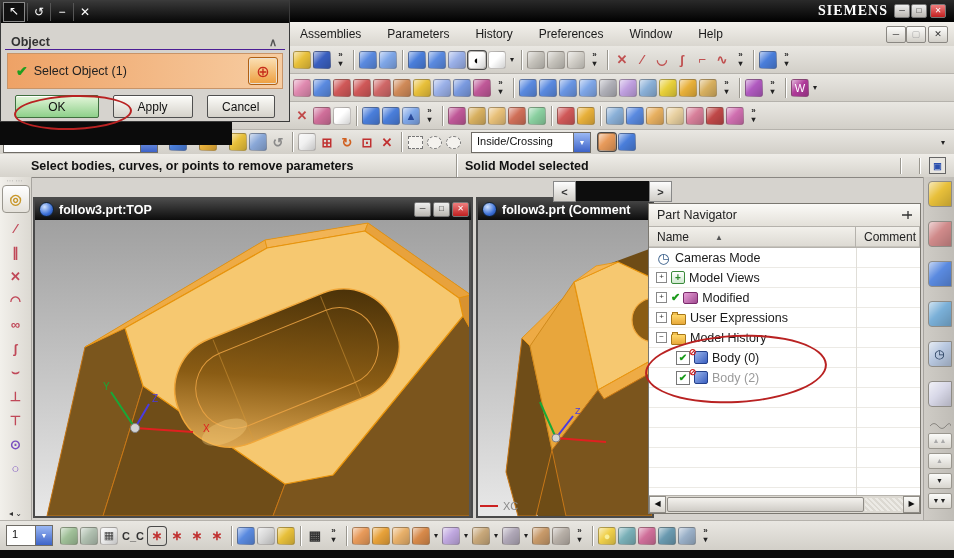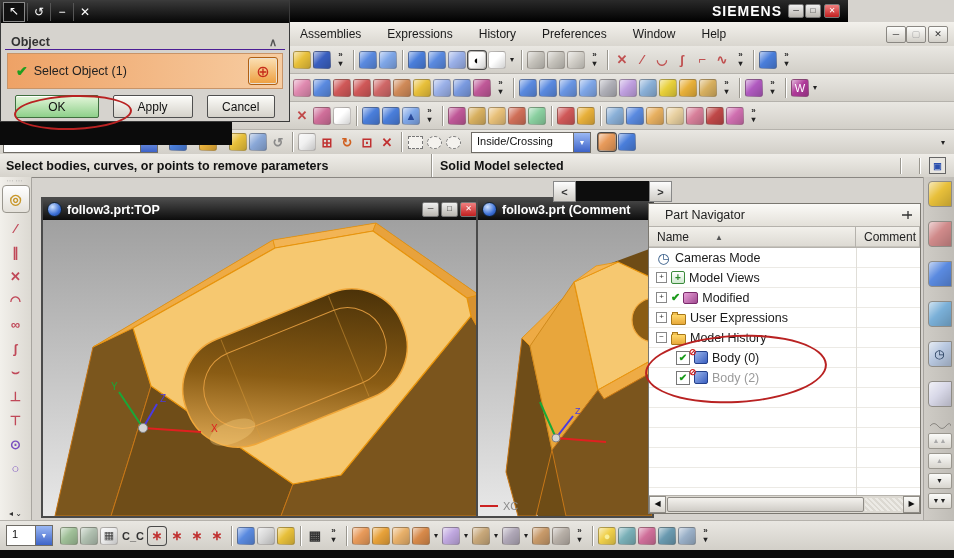--- a/index.html
+++ b/index.html
@@ -1,21 +1,21 @@
 <!DOCTYPE html>
 <html><head>
 <meta charset="utf-8">
 <style>
   html,body{margin:0;padding:0;background:#222;}
   #app{position:relative;width:954px;height:558px;overflow:hidden;background:#d6d3ce;
        font-family:"Liberation Sans",sans-serif;font-size:12px;color:#111;}
   .abs{position:absolute;}
 
   
-  #titlebar{left:0;top:0;width:848px;height:22px;background:linear-gradient(#2a2a2a,#000);}
+  #titlebar{left:0;top:0;width:954px;height:22px;background:linear-gradient(#2a2a2a,#000);font-family:Liberation Serif, serif;}
   #brand{right:66px;top:3px;color:#fff;font-weight:bold;font-size:14px;letter-spacing:1px;}
   .tbtn{width:14px;height:12px;top:4px;background:linear-gradient(#efefef,#b9b6b0);
         border:1px solid #777;font-size:8px;line-height:11px;text-align:center;color:#222;border-radius:2px;}
   .tbtn.close{background:linear-gradient(#f08080,#c22020);color:#fff;}
   #menubar{left:0;top:22px;width:954px;height:24px;background:linear-gradient(#f3f1ec,#d9d6cf);
            border-bottom:1px solid #a8a5a0;display:flex;align-items:center;}
   #menuitems{position:absolute;left:298px;display:flex;gap:22px;}
   .mitem{font-size:12px;color:#1a1a1a;padding:2px 2px;}
   .wbtn{width:18px;height:15px;top:26px;background:linear-gradient(#fdfdfb,#d2cfc8);border:1px solid #8a8782;
         border-radius:2px;font-size:9px;line-height:14px;text-align:center;color:#333;}
@@ -42,21 +42,21 @@
   #filterrow{left:0;top:130px;width:954px;height:24px;background:linear-gradient(#e9e7e2,#d2cfc8);
              border-bottom:1px solid #b5b2ac;display:flex;align-items:center;}
   .combo{display:inline-flex;height:19px;border:1px solid #6f6c66;background:#fff;align-items:stretch;flex:none;}
   .combo .cval{padding:2px 5px;font-size:11px;white-space:nowrap;color:#111;}
   .combo .cbtn{width:16px;background:linear-gradient(#9ab8f4,#3d63c8);border-left:1px solid #6f6c66;
                display:flex;align-items:center;justify-content:center;}
   .combo .cbtn::after{content:'▼';font-size:7px;color:#fff;}
   #statusbar{left:0;top:154px;width:954px;height:23px;background:linear-gradient(#efede8,#d6d3cc);
              border-bottom:1px solid #8a8782;display:flex;align-items:center;font-weight:bold;font-size:12.5px;}
   #prompt{padding-left:6px;width:432px;border-right:1px solid #9a978f;box-shadow:1px 0 0 #fff;height:100%;
-          display:flex;align-items:center;box-sizing:border-box;}
+          display:flex;align-items:center;box-sizing:border-box;margin-left:25px;}
   #selstatus{padding-left:8px;flex:1;}
   .ssep{width:1px;height:16px;background:#9a978f;box-shadow:1px 0 0 #fff;margin:0 9px;}
   #fitbtn{width:15px;height:15px;border:1px solid #666;background:#e8e6e1;display:flex;align-items:center;
           justify-content:center;font-size:9px;color:#2a4fae;margin-right:8px;}
 
   
   #dialog{left:0;top:0;width:290px;height:122px;z-index:50;border:1px solid #3a3a3a;background:#d6d3ce;
           box-sizing:border-box;}
   #dlgtitle{height:22px;background:linear-gradient(#383838,#060606);display:flex;align-items:center;color:#fff;}
   #dlgarrow{width:20px;height:18px;margin:1px 2px;border:1px solid #888;background:#111;color:#fff;
@@ -100,21 +100,21 @@
         border-left:1px solid #a8a5a0;display:flex;flex-direction:column;align-items:center;}
   #rbar .ticon{display:flex;width:24px;height:26px;margin:4px 0 10px;border:1px solid #8f8c86;border-radius:4px 0 0 4px;
                font-size:12px;}
   .rscroll{width:22px;height:14px;border:1px solid #9a978f;background:linear-gradient(#fbfbf9,#d8d5ce);
            font-size:7px;text-align:center;line-height:13px;color:#222;margin:2px 0;border-radius:2px;}
   .rscroll.dis{color:#aaa;}
   #rwave{margin:4px 0 2px;}
 
   
   .vp{background:#555;border:2px solid #4a4a4a;box-sizing:border-box;}
-  #vp1{left:41px;top:197px;width:440px;height:321px;}
+  #vp1{left:33px;top:197px;width:440px;height:321px;}
   #vp2{left:476px;top:197px;width:178px;height:321px;overflow:hidden;}
   .vptitle{height:21px;background:linear-gradient(#4a4a4a,#0c0c0c);display:flex;align-items:center;color:#fff;}
   .vpicon{width:13px;height:13px;border-radius:50%;margin:0 5px 0 4px;flex:none;
           background:radial-gradient(circle at 35% 30%,#cfe2ff,#3b6fd6 60%,#1a3a8a);border:1px solid #123;}
   .vplabel{font-weight:bold;font-size:12.5px;white-space:nowrap;flex:1;}
   .vpbtns{display:flex;gap:2px;margin-right:2px;}
   .vpb{width:15px;height:13px;background:linear-gradient(#efefef,#b9b6b0);border:1px solid #777;
        font-size:8px;line-height:12px;text-align:center;color:#222;border-radius:2px;}
   .vpb.close{background:linear-gradient(#f08080,#c02020);color:#fff;}
   .vpcanvas{display:block;}
@@ -124,21 +124,21 @@
             justify-content:space-between;}
   .tabarrow{width:21px;height:19px;background:linear-gradient(#fdfdfd,#cfccc6);border:1px solid #888;
             font-weight:bold;font-size:11px;color:#333;display:flex;align-items:center;justify-content:center;}
   .tabarrow.left::after{content:'<';} .tabarrow.right::after{content:'>';}
 
   
   #pnav{left:648px;top:203px;width:273px;height:311px;background:#fff;border:1px solid #7a7770;z-index:20;
         box-sizing:border-box;display:flex;flex-direction:column;}
   #pnheader{height:22px;background:linear-gradient(#fbfaf7,#e3e0d9);border-bottom:1px solid #b5b2ac;
             display:flex;align-items:center;}
-  #pntitle{padding-left:16px;font-size:12.5px;color:#222;flex:1;}
+  #pntitle{padding-left:8px;font-size:12.5px;color:#222;flex:1;}
   #pnpin{width:16px;margin-right:4px;}
   #pncols{height:20px;display:flex;border-bottom:1px solid #b5b2ac;background:linear-gradient(#f2f0eb,#dcd9d2);}
   .pncol{display:flex;align-items:center;padding-left:8px;font-size:12px;color:#222;box-sizing:border-box;
          border-right:1px solid #b5b2ac;box-shadow:inset 0 -1px 0 #c6c3bc;}
   #pncol-name{width:207px;} #pncol-comment{flex:1;}
   #pnsort{font-size:8px;color:#555;margin-left:26px;}
   #pnrows{flex:1;position:relative;overflow:hidden;background:#fff;}
   #pnvline{position:absolute;left:207px;top:0;bottom:0;width:1px;background:#e0ded8;}
   .pnrow{height:20px;display:flex;align-items:center;border-bottom:1px solid #eceae5;font-size:12.5px;
          color:#1a1a1a;padding-left:5px;box-sizing:border-box;}
@@ -184,21 +184,21 @@
   <div id="titlebar" class="abs">
     <span id="brand" class="abs">SIEMENS</span>
     <span class="tbtn abs" style="right:44px">─</span>
     <span class="tbtn abs" style="right:27px">□</span>
     <span class="tbtn close abs" style="right:8px">✕</span>
   </div>
 
   <div id="menubar" class="abs">
     <div id="menuitems">
         <span class="mitem">Assemblies</span>
-        <span class="mitem">Expressions</span>
+        <span class="mitem">Parameters</span>
         <span class="mitem">History</span>
         <span class="mitem">Preferences</span>
         <span class="mitem">Window</span>
         <span class="mitem">Help</span>
       </div>
   </div>
   <span class="wbtn abs" style="right:48px">─</span>
   <span class="wbtn abs" style="right:28px;color:#aaa">▢</span>
   <span class="wbtn abs" style="right:6px">✕</span>
 

